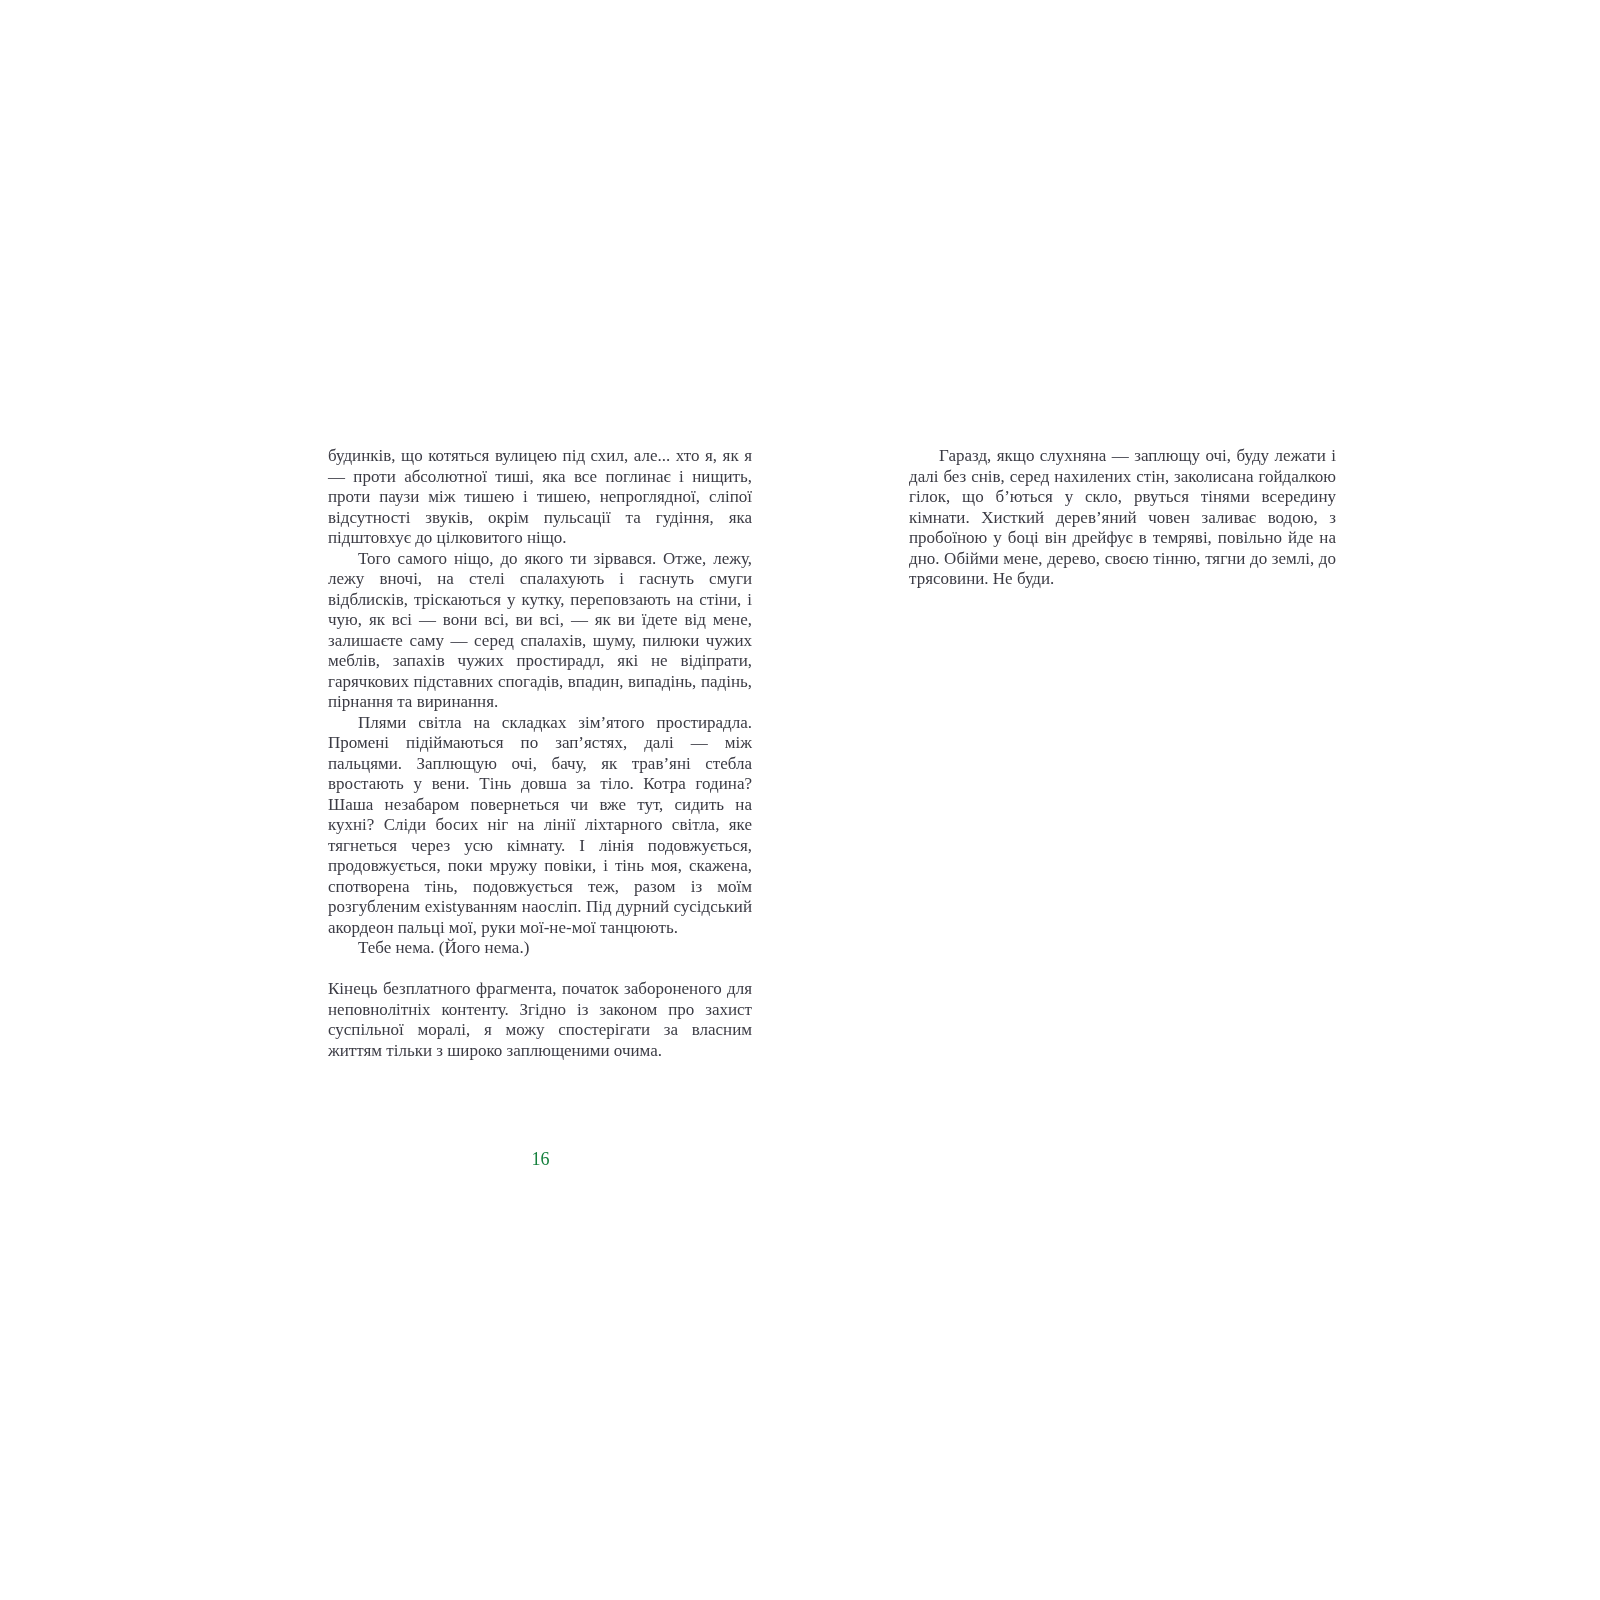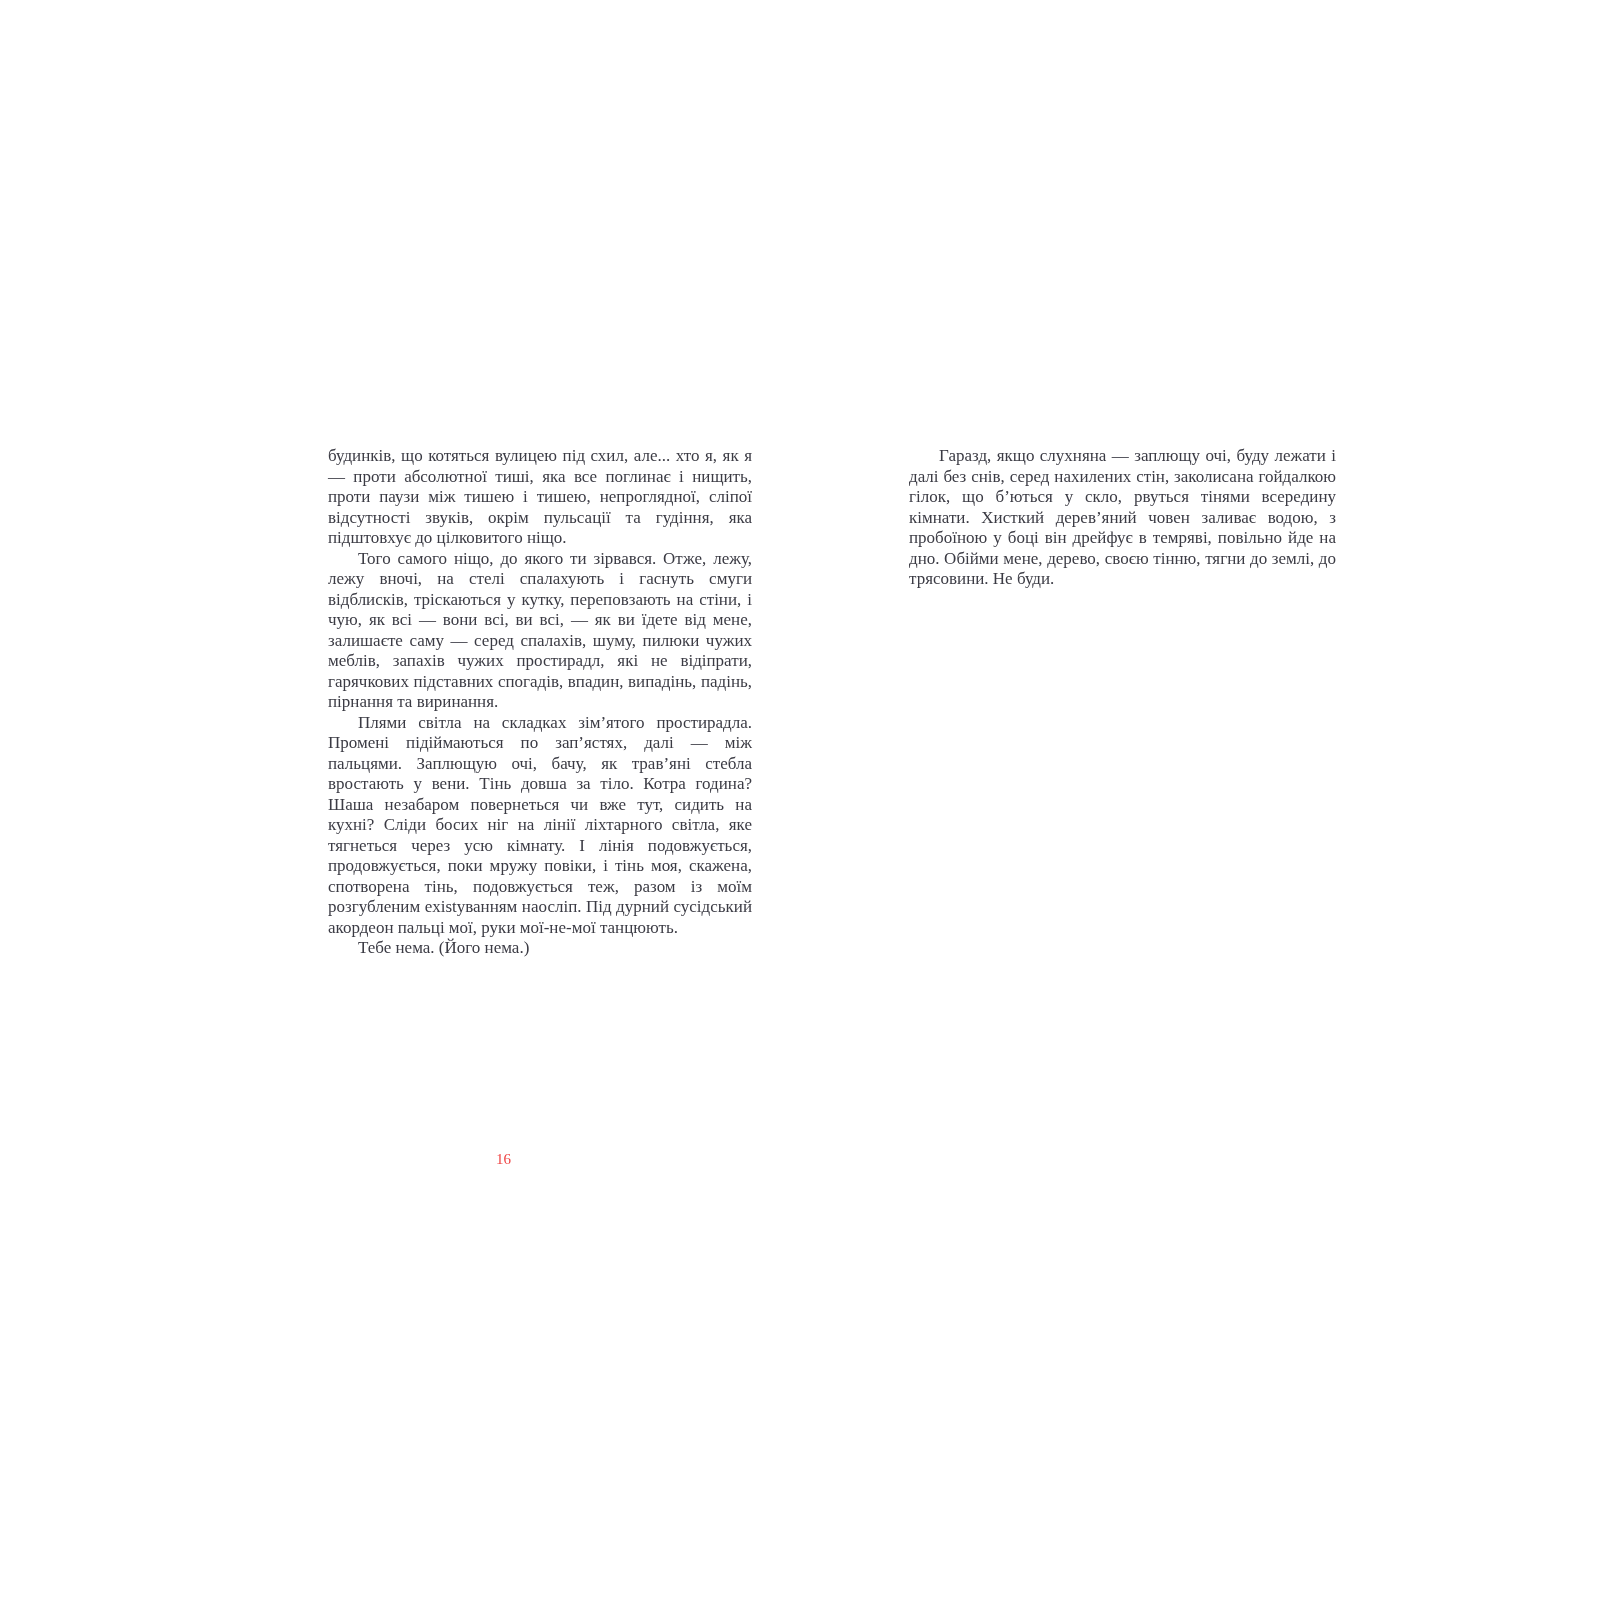--- a/index.html
+++ b/index.html
@@ -40,39 +40,40 @@
     text-align: justify;
   }
   .page-column p.indent {
     text-indent: 30px;
   }
   .page-column p.end-note {
     margin-top: 20.5px;
   }
   .page-number {
     position: absolute;
-    left: 311px;
+    left: 348px;
     top: 1150px;
     width: 385px;
     text-align: center;
-    color: #ef4444;
-    font-size: 15px;
+    color: #15803d;
+    font-size: 18px;
     line-height: 18px;
   }
 </style>
 </head>
 <body>
 
 <div class="book-spread">
 
   <div class="page-column left">
     <p>будинків, що котяться вулицею під схил, але... хто я, як я — проти абсолютної тиші, яка все поглинає і нищить, проти паузи між тишею і тишею, непроглядної, сліпої відсутності звуків, окрім пульсації та гудіння, яка підштовхує до цілковитого ніщо.</p>
     <p class="indent">Того самого ніщо, до якого ти зірвався. Отже, лежу, лежу вночі, на стелі спалахують і гаснуть смуги відблисків, тріскаються у кутку, переповзають на стіни, і чую, як всі — вони всі, ви всі, — як ви їдете від мене, залишаєте саму — серед спалахів, шуму, пилюки чужих меблів, запахів чужих простирадл, які не відіпрати, гарячкових підставних спогадів, впадин, випадінь, падінь, пірнання та виринання.</p>
     <p class="indent">Плями світла на складках зім’ятого простирадла. Промені підіймаються по зап’ястях, далі — між пальцями. Заплющую очі, бачу, як трав’яні стебла вростають у вени. Тінь довша за тіло. Котра година? Шаша незабаром повернеться чи вже тут, сидить на кухні? Сліди босих ніг на лінії ліхтарного світла, яке тягнеться через усю кімнату. І лінія подовжується, продовжується, поки мружу повіки, і тінь моя, скажена, спотворена тінь, подовжується теж, разом із моїм розгубленим existуванням наосліп. Під дурний сусідський акордеон пальці мої, руки мої-не-мої танцюють.</p>
     <p class="indent">Тебе нема. (Його нема.)</p>
+    <p class="end-note">Кінець безплатного фрагмента, початок забороненого для неповнолітніх контенту. Згідно із законом про захист суспільної моралі, я можу спостерігати за власним життям тільки з широко заплющеними очима.</p>
   </div>
 
   <div class="page-number">16</div>
 
   <div class="page-column right">
     <p class="indent">Гаразд, якщо слухняна — заплющу очі, буду лежати і далі без снів, серед нахилених стін, заколисана гойдалкою гілок, що б’ються у скло, рвуться тінями всередину кімнати. Хисткий дерев’яний човен заливає водою, з пробоїною у боці він дрейфує в темряві, повільно йде на дно. Обійми мене, дерево, своєю тінню, тягни до землі, до трясовини. Не буди.</p>
   </div>
 
 </div>
 

